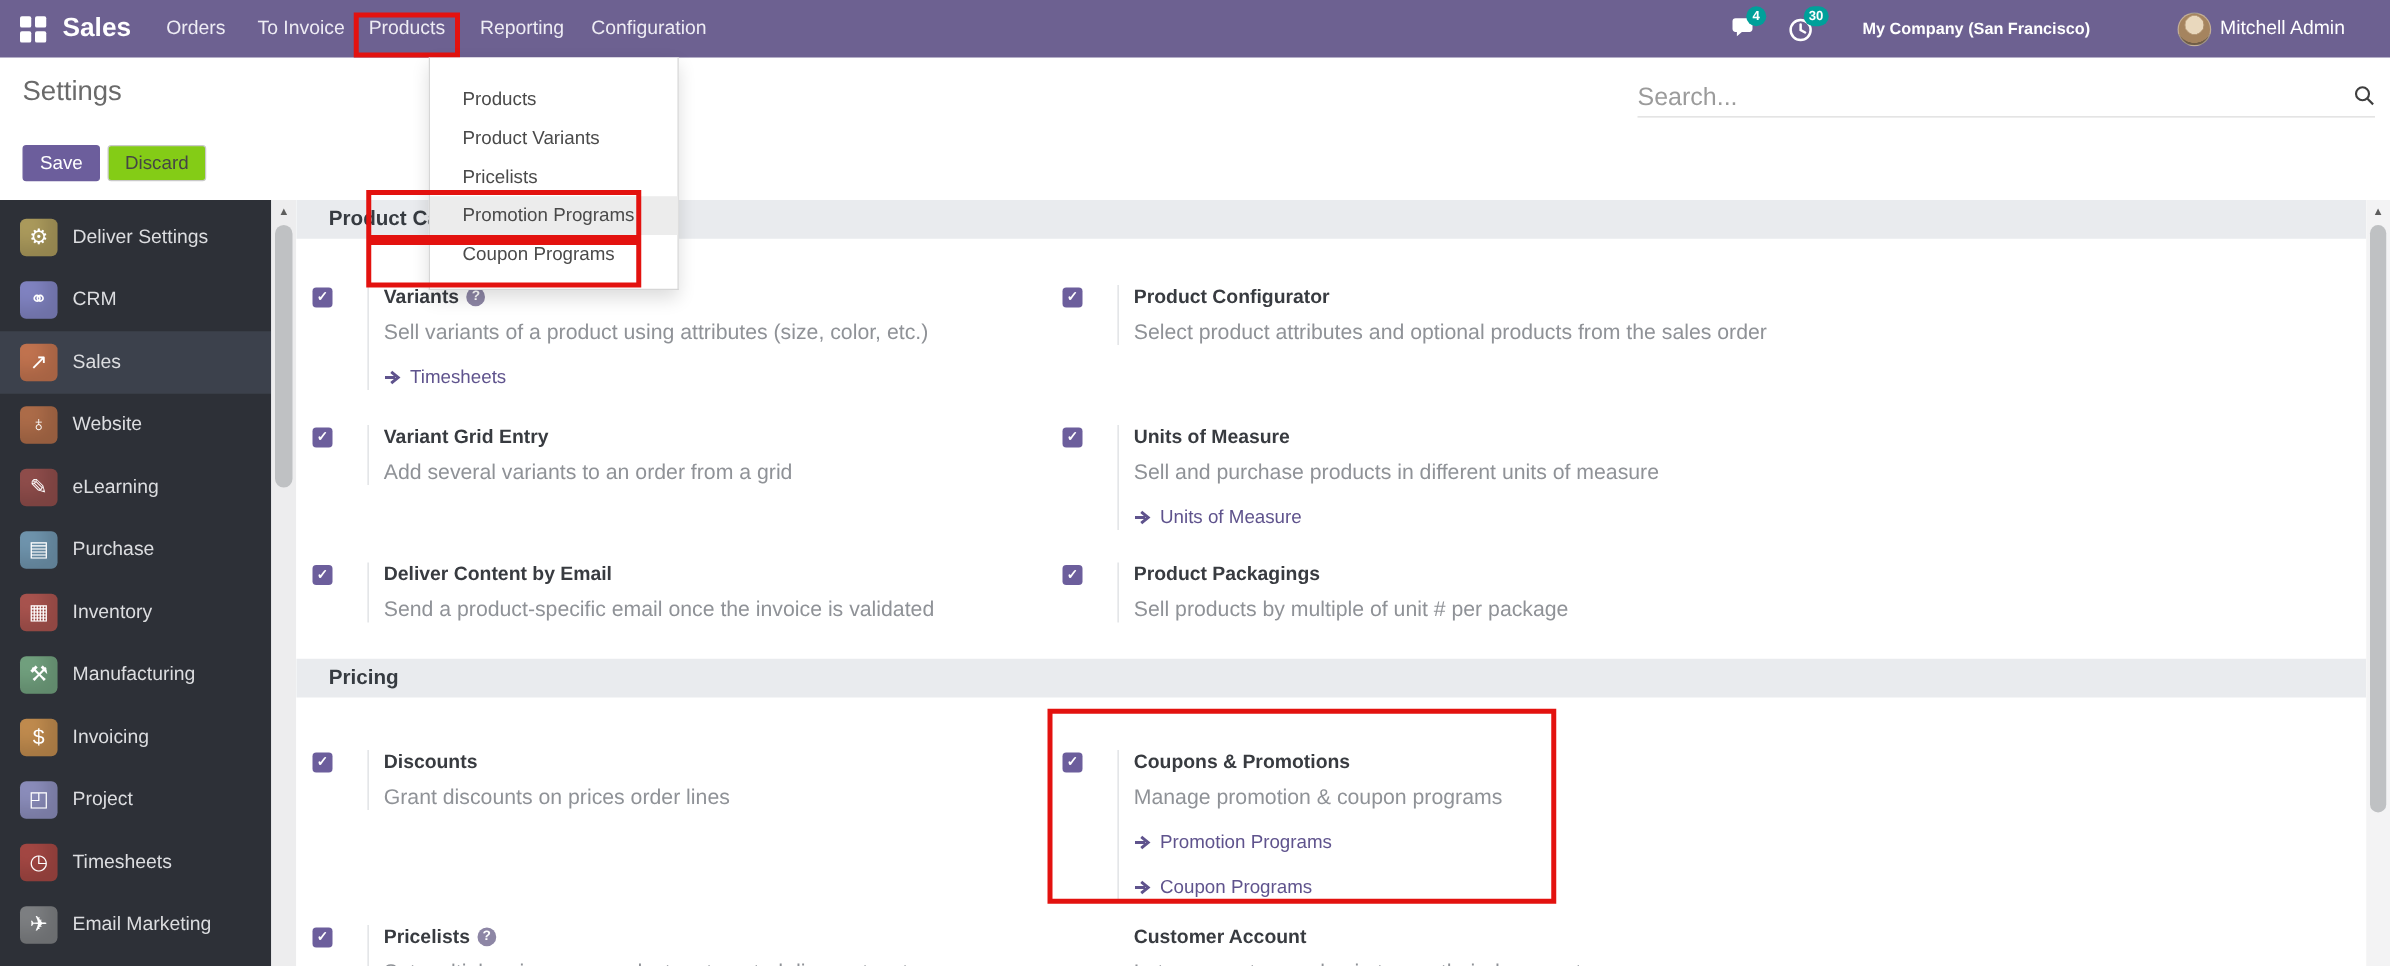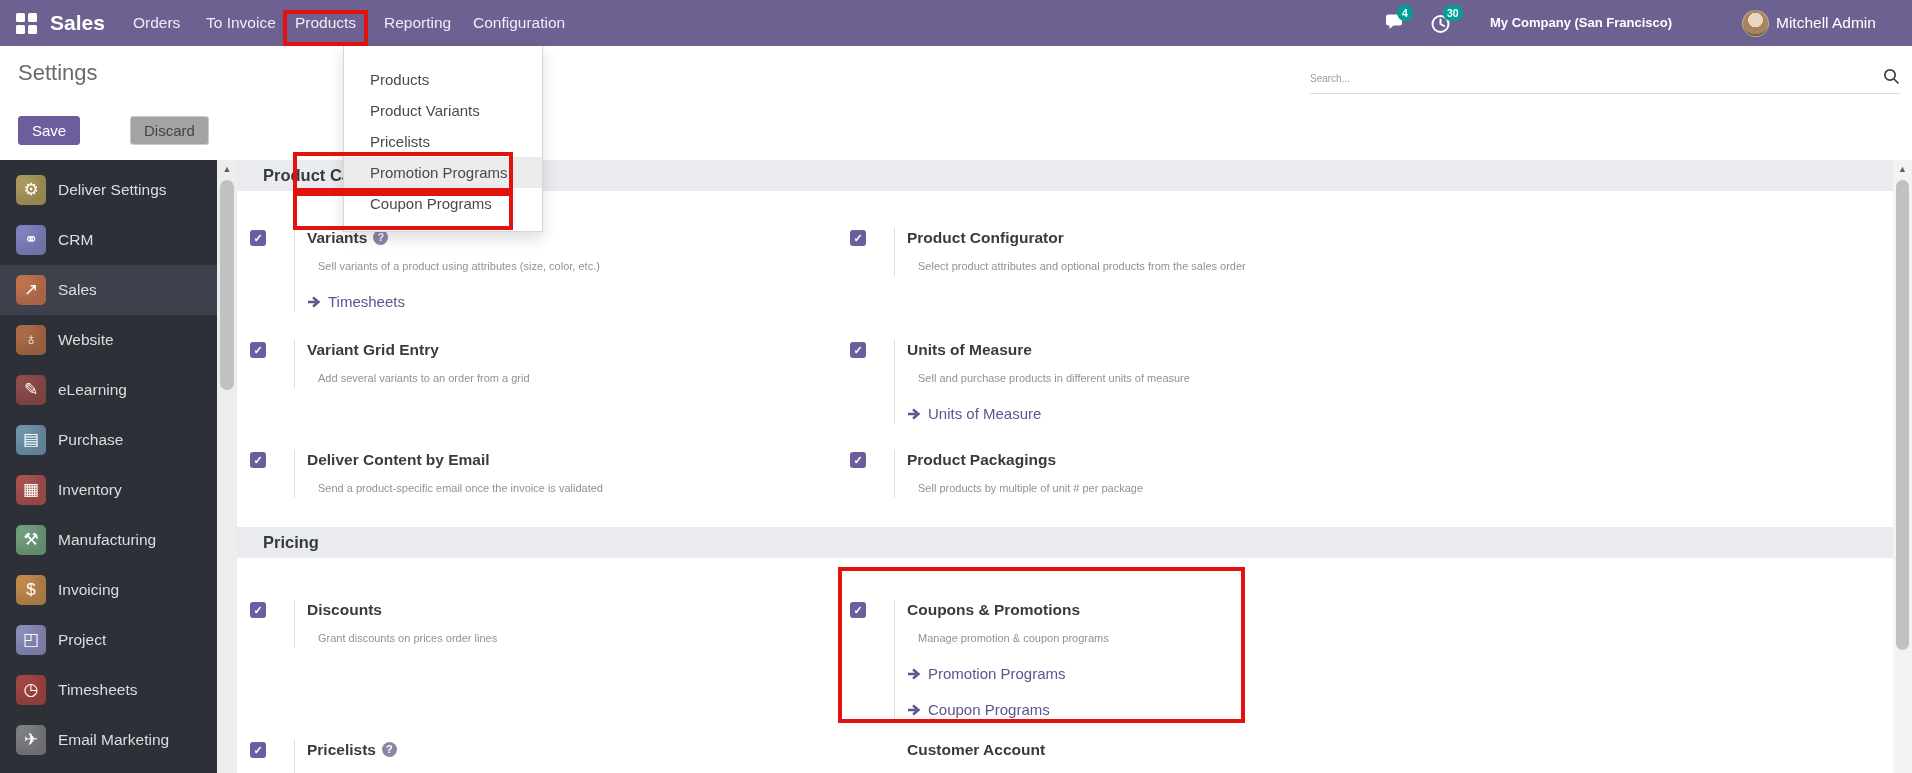--- a/index.html
+++ b/index.html
@@ -25,24 +25,24 @@
   .nav-company { position:absolute; left:1490px; top:0; line-height:46px; color:#ffffff; font-size:13px; cursor:pointer;font-weight:bold; }
   .avatar { position:absolute; left:1742px; top:10px; width:27px; height:27px; border-radius:50%; cursor:pointer;
             background:radial-gradient(circle at 50% 36%, #e9d8bd 0 36%, #a5845f 37% 70%, #6e5c46 71%); border:1px solid rgba(255,255,255,.35); }
   .nav-user { position:absolute; left:1776px; top:0; line-height:46px; color:#fff; font-size:15.5px; cursor:pointer; }
 
   
   .control-panel { position:absolute; left:0; top:46px; width:100%; height:114px; background:#fff; }
   .page-title { position:absolute; left:18px; top:14px; font-size:22px; color:#6a6a6a; }
   .btn { position:absolute; top:70px; height:29px; font-size:15px; border-radius:3px; padding:0 13px; cursor:pointer; border:1px solid transparent; }
   .btn-save { left:18px; background:#6c5e9c; color:#fff; border-color:#6c5e9c; }
-  .btn-discard { left:86px; background:#a3a3a3; color:#454545; border-color:#c9c9c9;margin-left:44px; }
+  .btn-discard { left:86px; background:#84cc16; color:#454545; border-color:#c9c9c9; }
   .searchbar { position:absolute; left:1310px; right:12px; top:18px; height:30px; border-bottom:1px solid #dcdcdc;
                display:flex; align-items:center; }
-  .searchbar input { flex:1; border:none; outline:none; font-size:10px; color:#555; font-family:"Liberation Sans",sans-serif; background:transparent; }
+  .searchbar input { flex:1; border:none; outline:none; font-size:20px; color:#555; font-family:"Liberation Sans",sans-serif; background:transparent; }
   .searchbar input::placeholder { color:#9b9b9b; }
   .search-glyph { flex:none; margin-left:8px; }
 
   
   .main { position:absolute; left:0; top:160px; width:100%; bottom:0; }
   .sidebar { position:absolute; left:0; top:0; width:217px; height:100%; background:#2d3037; overflow:hidden; }
   .side-item { position:absolute; left:0; width:100%; height:50px; cursor:pointer; }
   .side-item.active { background:#3c414c; }
   .app-icon { position:absolute; left:16px; top:10px; width:30px; height:30px; border-radius:5px; color:#fff;
               font-size:17px; line-height:30px; text-align:center;
@@ -61,21 +61,21 @@
   .band { position:absolute; left:0; width:100%; height:31px; background:#e9ebee; color:#363b41;
           font-weight:bold; font-size:16.5px; line-height:31px; padding-left:26px; }
   #band-catalog { top:0; } #band-pricing { top:367px; }
 
   .setting { position:absolute; display:flex; width:620px; }
   .cb { width:16px; height:16px; border-radius:3px; background:#6c5e9c; flex:none; margin-top:2px; position:relative; cursor:pointer; }
   .cb::after { content:"\2713"; position:absolute; left:0; top:0; width:100%; height:100%; color:#fff;
                font-size:11px; line-height:16px; text-align:center; font-weight:bold; }
   .sbody { margin-left:28px; border-left:1px solid #dcdee1; padding-left:12px; }
   .stitle { font-size:15.5px; font-weight:bold; color:#383b40; line-height:20px; white-space:nowrap; }
-  .sdesc { margin-top:8px; font-size:11px; color:#8f9297; line-height:20px; white-space:nowrap;margin-left:11px; }
+  .sdesc { margin-top:8px; font-size:17px; color:#8f9297; line-height:20px; white-space:nowrap; }
   .slink { display:flex; align-items:center; margin-top:16px; color:#5f538d; font-size:15px; line-height:20px; cursor:pointer; width:max-content; }
   .slink svg { margin-right:7px; flex:none; }
   .help { display:inline-block; width:15px; height:15px; border-radius:50%; background:#8d86a5; color:#fff;
           font-size:11px; font-weight:bold; line-height:15px; text-align:center; margin-left:6px; vertical-align:2px; cursor:pointer; }
   .ann-coupons { left:-12px; top:-33px; width:407px; height:156px; }
 
   
   .dropdown { position:absolute; left:343px; top:46px; width:200px; background:#fff; border:1px solid #d6d6d6; border-top:none;
               box-shadow:0 6px 14px rgba(0,0,0,.14); z-index:40; padding:18px 0 12px; }
   .dd-item { height:31px; line-height:31px; padding-left:26px; font-size:15px; color:#4a4a4a; cursor:pointer; white-space:nowrap; }

